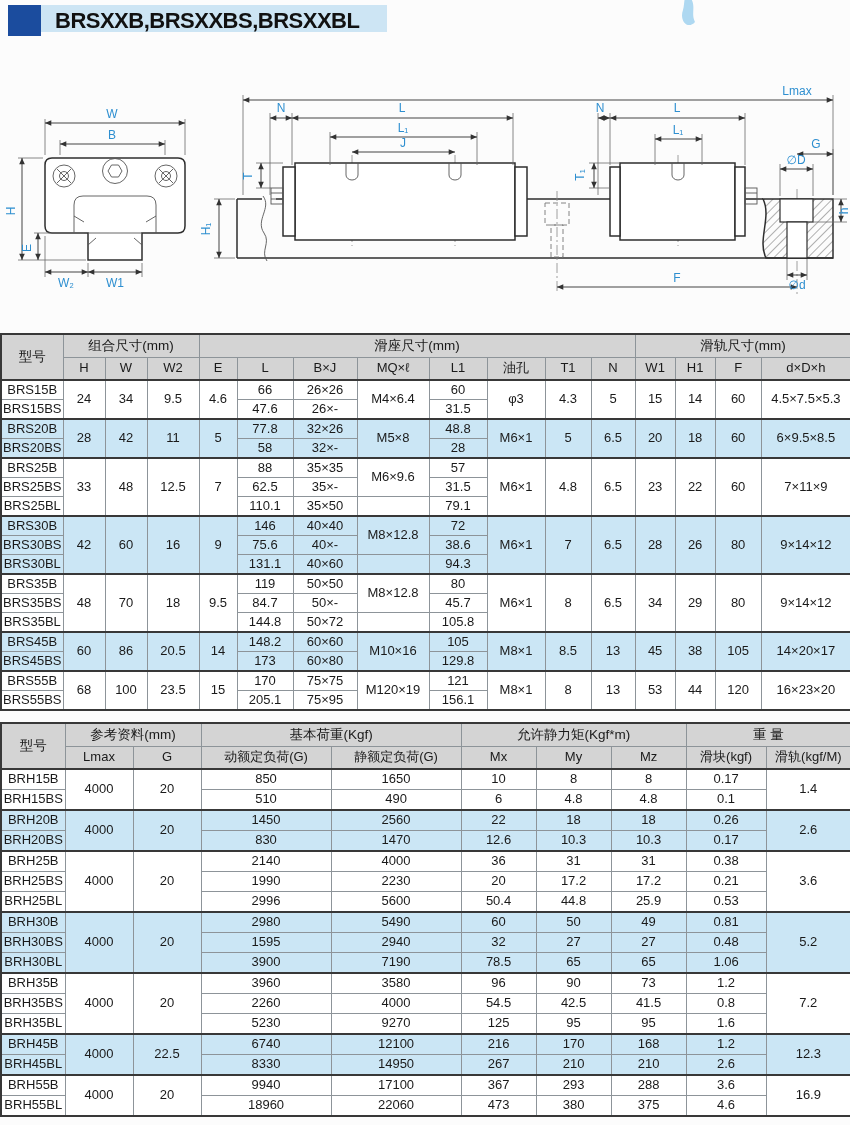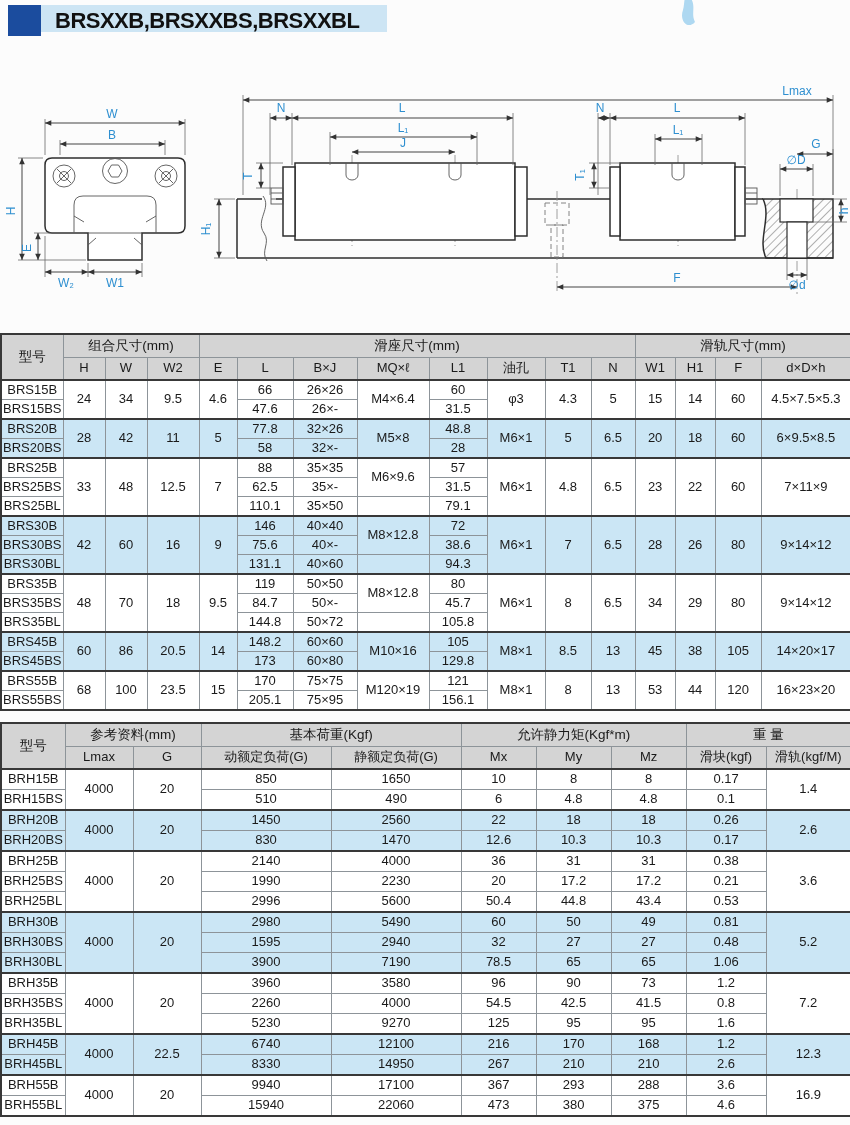--- a/index.html
+++ b/index.html
@@ -485,21 +485,21 @@
           <td>17.2</td>
           <td>17.2</td>
           <td>0.21</td>
         </tr>
         <tr>
           <td>BRH25BL</td>
           <td>2996</td>
           <td>5600</td>
           <td>50.4</td>
           <td>44.8</td>
-          <td>43.4</td>
+          <td>25.9</td>
           <td>0.53</td>
         </tr>
         <tr class="gs tint">
           <td>BRH30B</td>
           <td rowspan="3">4000</td>
           <td rowspan="3">20</td>
           <td>2980</td>
           <td>5490</td>
           <td>60</td>
           <td>50</td>
@@ -583,21 +583,21 @@
           <td>9940</td>
           <td>17100</td>
           <td>367</td>
           <td>293</td>
           <td>288</td>
           <td>3.6</td>
           <td rowspan="2">16.9</td>
         </tr>
         <tr>
           <td>BRH55BL</td>
-          <td>15940</td>
+          <td>18960</td>
           <td>22060</td>
           <td>473</td>
           <td>380</td>
           <td>375</td>
           <td>4.6</td>
         </tr>
       </tbody>
     </table>
 
 </div>

